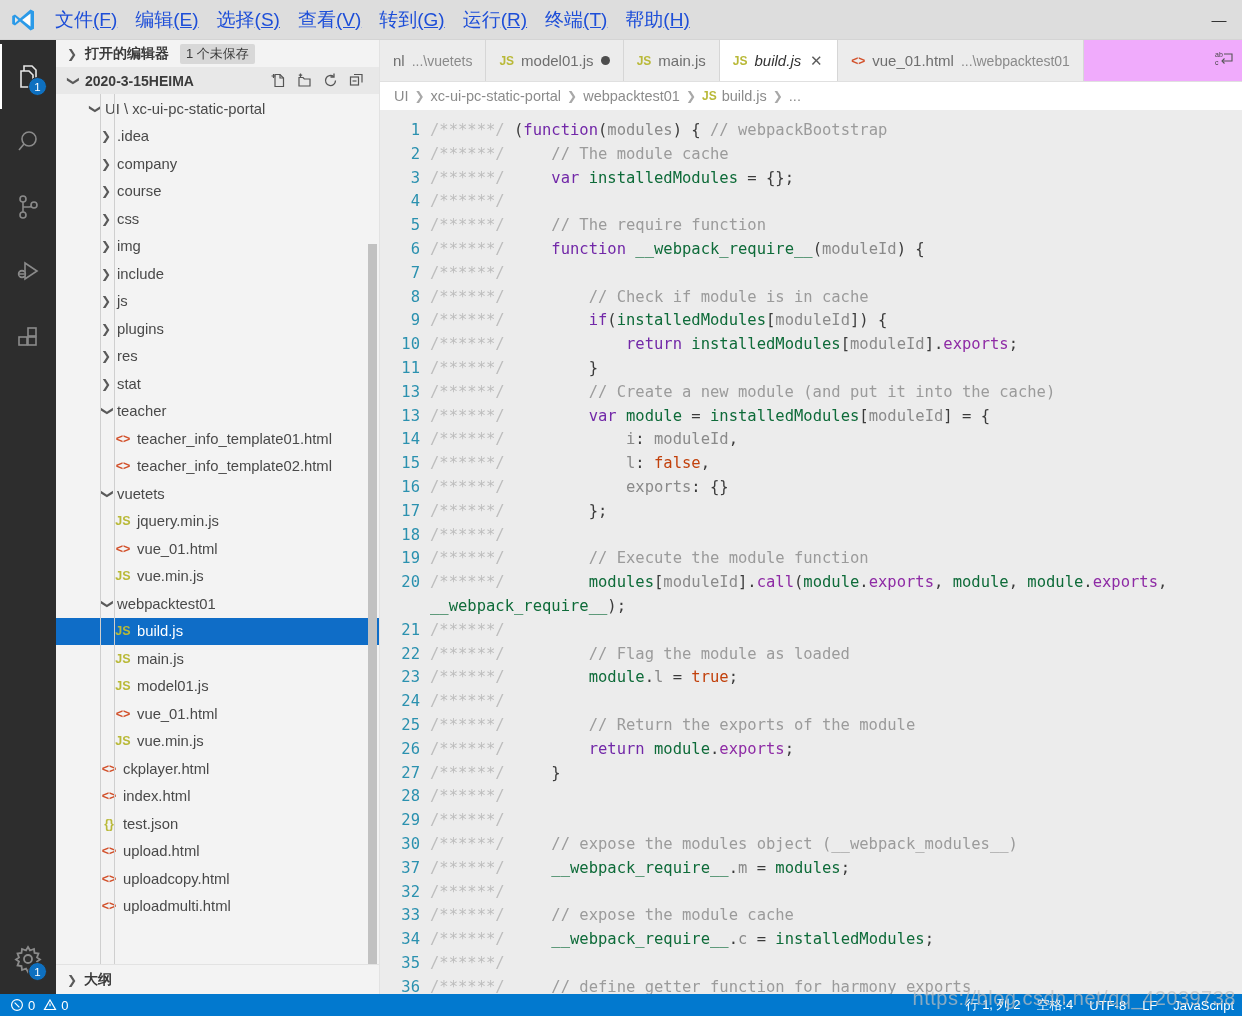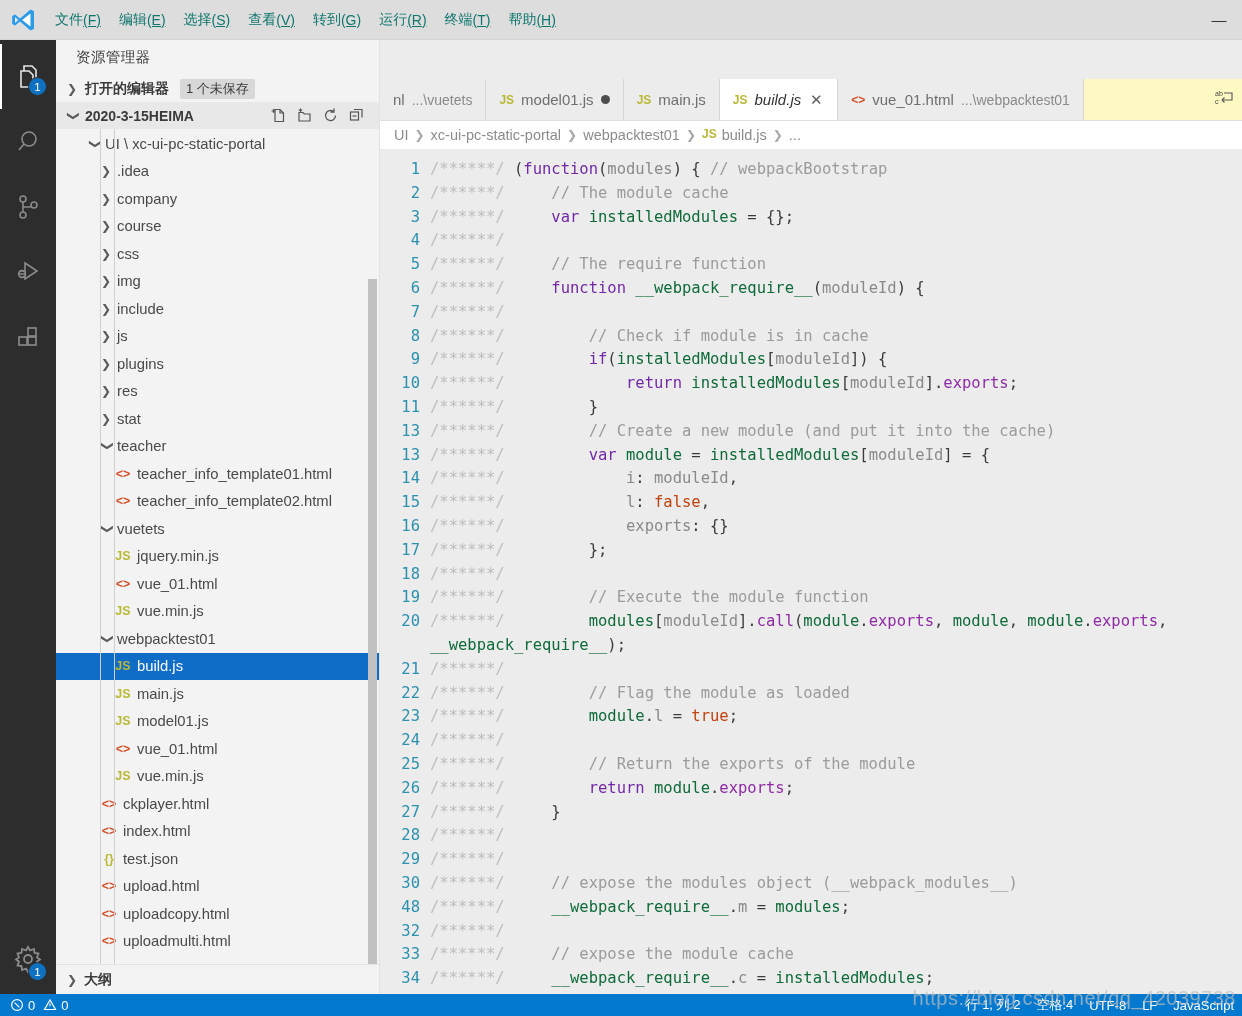--- a/index.html
+++ b/index.html
@@ -17,21 +17,21 @@
     height: 40px; min-height: 40px;
     background: #dddddd;
     display: flex; align-items: center;
     position: relative;
     border-bottom: 1px solid #d4d4d4;
   }
   .vscode-logo { width: 46px; display: flex; align-items: center; justify-content: center; }
   .menubar { display: flex; align-items: center; height: 100%; }
   .menu-item {
     padding: 4px 9px; height: 100%; display: flex; align-items: center;
-    font-size: 14px; color: #0f766e; cursor: default; white-space: nowrap;
+    font-size: 19px; color: #1d4ed8; cursor: default; white-space: nowrap;
   }
   .menu-item .mn { letter-spacing: 0px; }
   .menu-item .mk { text-decoration: underline; }
   .win-title {
     position: absolute; left: 0; right: 0; text-align: center;
     font-size: 15px; color: #3b3b3b; pointer-events: none;
   }
   .win-controls { margin-left: auto; display: flex; height: 100%; z-index: 3; }
   .win-btn { width: 46px; display: flex; align-items: center; justify-content: center; color: #333; font-size: 15px; }
 
@@ -109,24 +109,23 @@
     border-top: 1px solid #e2e2e2; background: #f3f3f3;
   }
   .side-scroll {
     position: absolute; right: 2px; top: 150px; width: 9px; height: 770px;
     background: #c1c1c1; border-radius: 0;
   }
 
   
   .editorgroup { flex: 1; display: flex; flex-direction: column; min-width: 0; background: #ececec; }
   .tabsbar {
-    height: 42px; min-height: 42px; background: #fef9c3;
+    height: 42px; min-height: 42px; background: #f0abfc;
     display: flex; align-items: stretch; position: relative;
     border-bottom: 1px solid #e0e0e0;
-    margin-top: 39px;
   }
   .tab {
     display: flex; align-items: center; gap: 7px;
     padding: 0 13px; font-size: 15px; color: #6f6f6f;
     border-right: 1px solid #d6d6d6; cursor: pointer;
     background: #ececec; white-space: nowrap; position: relative;
     min-width: 0;
   }
   .tab.active { background: #fff; color: #333; }
   .tab .tabname.italic { font-style: italic; }
@@ -135,21 +134,21 @@
   .tab .closex { font-size: 15px; color: #5c5c5c; width: 16px; text-align: center; }
   .tab .tabicon { font-size: 12px; font-weight: bold; }
   .tabs-actions { margin-left: auto; display: flex; align-items: center; padding: 0 8px; }
 
   .breadcrumbs {
     height: 28px; min-height: 28px; display: flex; align-items: center;
     padding-left: 14px; gap: 6px; background: #fff;
     font-size: 14.5px; color: #8b8b8b;
   }
   .breadcrumbs .sep { color: #a8a8a8; font-size: 12px; }
-  .bcitem { cursor: pointer; display: flex; align-items: flex-start; gap: 5px; }
+  .bcitem { cursor: pointer; display: flex; align-items: center; gap: 5px; }
 
   
   .code-area {
     flex: 1; background: #ececec; display: flex; position: relative;
     overflow: hidden; font-family: "DejaVu Sans Mono", monospace;
   }
   .gutter {
     width: 50px; min-width: 50px; text-align: right;
     padding-right: 10px; padding-top: 9px;
     font-size: 15.5px; color: #2b91af; line-height: 23.8px;
@@ -286,21 +285,20 @@
       <div class="act-item" style="height:70px;">
         <svg width="32" height="32" viewBox="0 0 32 32" fill="none" stroke="#c4c4c4" stroke-width="1.8">
           <circle cx="16" cy="16" r="4"></circle>
           <path d="M16 4 L18 7.5 L22 6 L22.5 10 L26.5 10.5 L25 14.5 L28 16.5 L25 18.5 L26.5 22.5 L22.5 23 L22 27 L18 25.5 L16 29 L14 25.5 L10 27 L9.5 23 L5.5 22.5 L7 18.5 L4 16.5 L7 14.5 L5.5 10.5 L9.5 10 L10 6 L14 7.5 Z"></path>
         </svg>
         <span class="act-badge">1</span>
       </div>
     </div>
 
     <div class="sidebar">
-      <div class="sidebar-title">资源管理器</div>
 
       <div class="sec-header">
         <span class="twisty">❯</span>
         <span>打开的编辑器</span>
         <span class="unsaved-badge">1 个未保存</span>
       </div>
 
       <div class="sec-header shaded">
         <span class="twisty" style="display: inline-block; transform: rotate(-90deg);">❮</span>
         <span>2020-3-15HEIMA</span>
@@ -555,21 +553,21 @@
             <div>21</div>
             <div>22</div>
             <div>23</div>
             <div>24</div>
             <div>25</div>
             <div>26</div>
             <div>27</div>
             <div>28</div>
             <div>29</div>
             <div>30</div>
-            <div>48</div>
+            <div>37</div>
             <div>32</div>
             <div>33</div>
             <div>34</div>
             <div>35</div>
             <div>36</div>
           </div>
         <div class="code-lines" id="codelines"><div class="ln"><span class="stars">/******/ </span><span class="plain">(</span><span class="kw">function</span><span class="plain">(</span><span class="prm">modules</span><span class="plain">) { </span><span class="cmt">// webpackBootstrap</span></div><div class="ln"><span class="stars">/******/ </span><span class="cmt">    // The module cache</span></div><div class="ln"><span class="stars">/******/ </span><span class="plain">    </span><span class="kw">var</span><span class="plain"> </span><span class="var">installedModules</span><span class="plain"> = {};</span></div><div class="ln"><span class="stars">/******/ </span></div><div class="ln"><span class="stars">/******/ </span><span class="cmt">    // The require function</span></div><div class="ln"><span class="stars">/******/ </span><span class="plain">    </span><span class="kw">function</span><span class="plain"> </span><span class="var">__webpack_require__</span><span class="plain">(</span><span class="prm">moduleId</span><span class="plain">) {</span></div><div class="ln"><span class="stars">/******/ </span></div><div class="ln"><span class="stars">/******/ </span><span class="cmt">        // Check if module is in cache</span></div><div class="ln"><span class="stars">/******/ </span><span class="plain">        </span><span class="kw">if</span><span class="plain">(</span><span class="var">installedModules</span><span class="plain">[</span><span class="prm">moduleId</span><span class="plain">]) {</span></div><div class="ln"><span class="stars">/******/ </span><span class="plain">            </span><span class="kw">return</span><span class="plain"> </span><span class="var">installedModules</span><span class="plain">[</span><span class="prm">moduleId</span><span class="plain">].</span><span class="prop">exports</span><span class="plain">;</span></div><div class="ln"><span class="stars">/******/ </span><span class="plain">        }</span></div><div class="ln"><span class="stars">/******/ </span><span class="cmt">        // Create a new module (and put it into the cache)</span></div><div class="ln"><span class="stars">/******/ </span><span class="plain">        </span><span class="kw">var</span><span class="plain"> </span><span class="var">module</span><span class="plain"> = </span><span class="var">installedModules</span><span class="plain">[</span><span class="prm">moduleId</span><span class="plain">] = {</span></div><div class="ln"><span class="stars">/******/ </span><span class="plain">            </span><span class="prm">i</span><span class="plain">: </span><span class="prm">moduleId</span><span class="plain">,</span></div><div class="ln"><span class="stars">/******/ </span><span class="plain">            </span><span class="prm">l</span><span class="plain">: </span><span class="lit">false</span><span class="plain">,</span></div><div class="ln"><span class="stars">/******/ </span><span class="plain">            </span><span class="prm">exports</span><span class="plain">: {}</span></div><div class="ln"><span class="stars">/******/ </span><span class="plain">        };</span></div><div class="ln"><span class="stars">/******/ </span></div><div class="ln"><span class="stars">/******/ </span><span class="cmt">        // Execute the module function</span></div><div class="ln"><span class="stars">/******/ </span><span class="plain">        </span><span class="var">modules</span><span class="plain">[</span><span class="prm">moduleId</span><span class="plain">].</span><span class="prop">call</span><span class="plain">(</span><span class="var">module</span><span class="plain">.</span><span class="prop">exports</span><span class="plain">, </span><span class="var">module</span><span class="plain">, </span><span class="var">module</span><span class="plain">.</span><span class="prop">exports</span><span class="plain">, </span><span class="var">__webpack_require__</span><span class="plain">);</span></div><div class="ln"><span class="stars">/******/ </span></div><div class="ln"><span class="stars">/******/ </span><span class="cmt">        // Flag the module as loaded</span></div><div class="ln"><span class="stars">/******/ </span><span class="plain">        </span><span class="var">module</span><span class="plain">.</span><span class="prm">l</span><span class="plain"> = </span><span class="lit">true</span><span class="plain">;</span></div><div class="ln"><span class="stars">/******/ </span></div><div class="ln"><span class="stars">/******/ </span><span class="cmt">        // Return the exports of the module</span></div><div class="ln"><span class="stars">/******/ </span><span class="plain">        </span><span class="kw">return</span><span class="plain"> </span><span class="var">module</span><span class="plain">.</span><span class="prop">exports</span><span class="plain">;</span></div><div class="ln"><span class="stars">/******/ </span><span class="plain">    }</span></div><div class="ln"><span class="stars">/******/ </span></div><div class="ln"><span class="stars">/******/ </span></div><div class="ln"><span class="stars">/******/ </span><span class="cmt">    // expose the modules object (__webpack_modules__)</span></div><div class="ln"><span class="stars">/******/ </span><span class="plain">    </span><span class="var">__webpack_require__</span><span class="plain">.</span><span class="prm">m</span><span class="plain"> = </span><span class="var">modules</span><span class="plain">;</span></div><div class="ln"><span class="stars">/******/ </span></div><div class="ln"><span class="stars">/******/ </span><span class="cmt">    // expose the module cache</span></div><div class="ln"><span class="stars">/******/ </span><span class="plain">    </span><span class="var">__webpack_require__</span><span class="plain">.</span><span class="prm">c</span><span class="plain"> = </span><span class="var">installedModules</span><span class="plain">;</span></div><div class="ln"><span class="stars">/******/ </span></div><div class="ln"><span class="stars">/******/ </span><span class="cmt">    // define getter function for harmony exports</span></div></div>
         <div class="code-scrollbar"></div>
       </div>
     </div>

